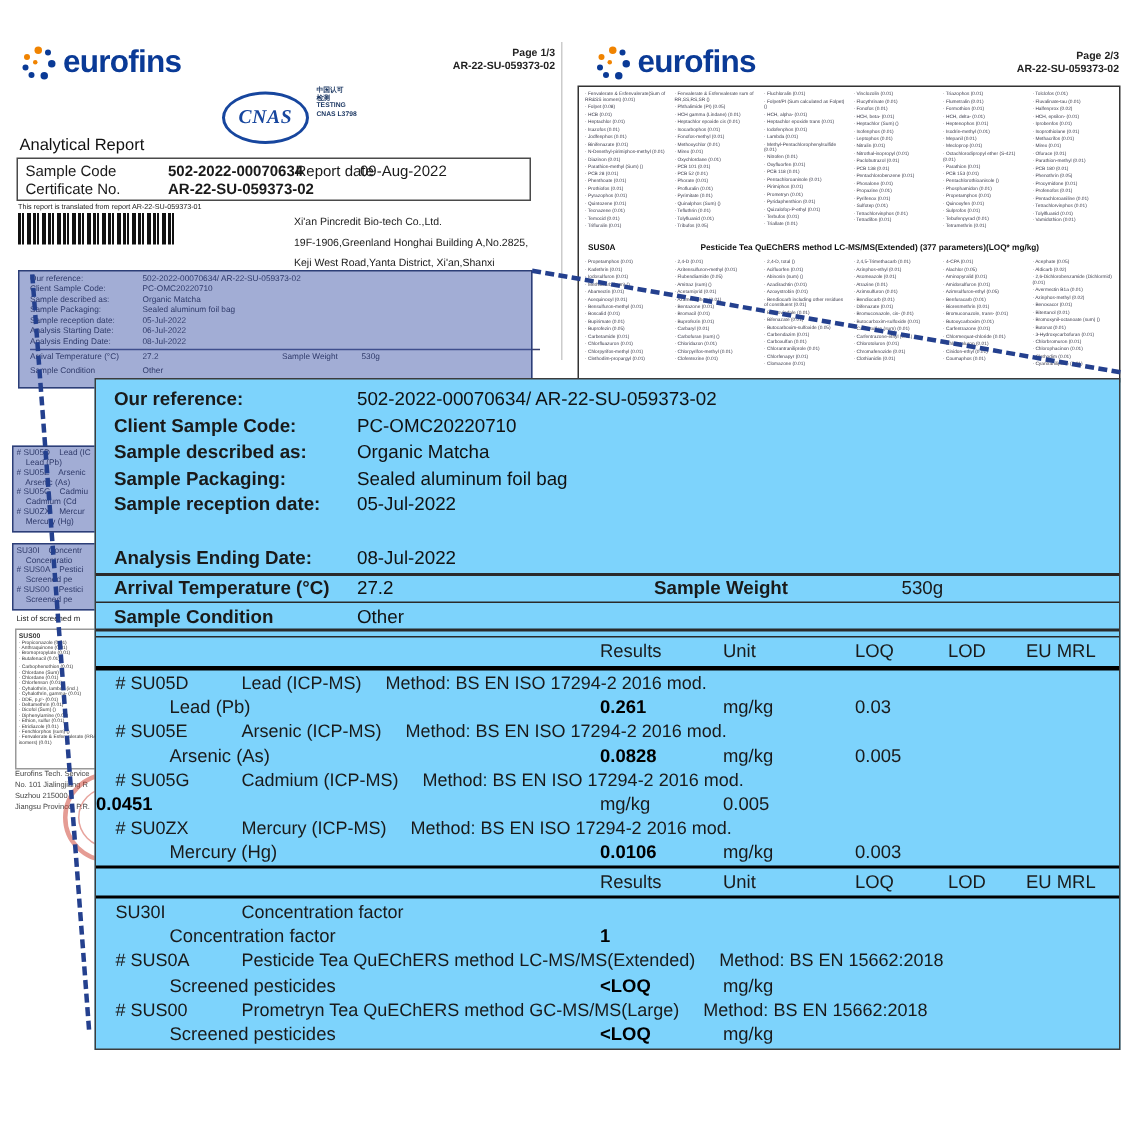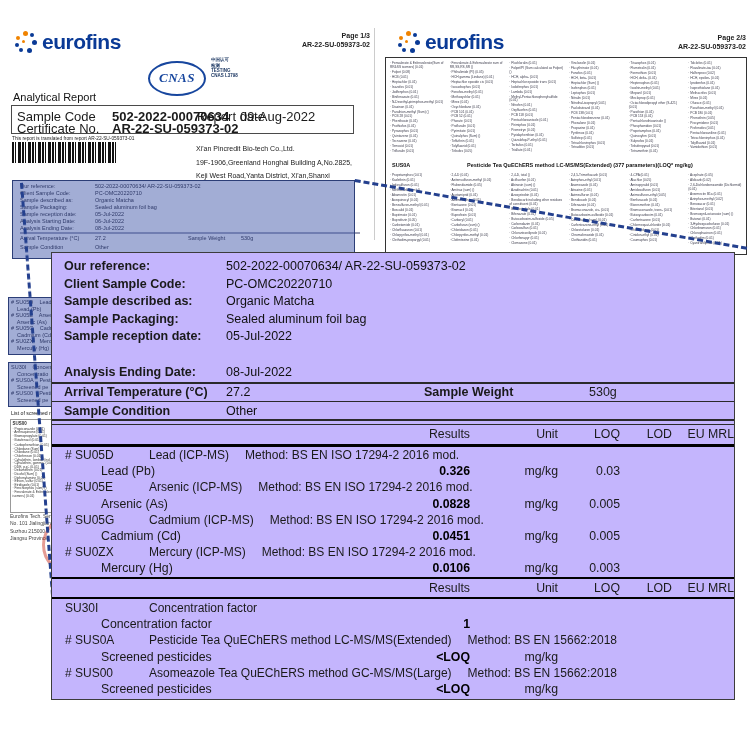--- a/index.html
+++ b/index.html
@@ -29,21 +29,21 @@
   
   .cnas{position:absolute;display:flex;gap:5px;align-items:center}
   .cnas-oval{width:54px;height:31px;border:2.5px solid #17469e;border-radius:50%;
              display:flex;align-items:center;justify-content:center;
              font-style:italic;font-weight:bold;color:#17469e;font-size:13px;letter-spacing:.5px;
              font-family:"Liberation Serif",serif}
   .cnas-tx{width:120px;font-size:9px;line-height:10.5px;color:#17335f;font-weight:bold}
 
   .rtitle{position:absolute;font-size:11px;color:#111}
 
-  .sbox{position:absolute;border:1.5px solid #4a4a4a;font-size:13px}
+  .sbox{position:absolute;border:1.5px solid #4a4a4a;font-size:10px}
   .sbox span{position:absolute;white-space:nowrap}
   .bold{font-weight:bold}
 
   .tnote{position:absolute;font-size:9.6px;color:#222;white-space:nowrap;width:500px}
   .barcode{position:absolute;background:repeating-linear-gradient(90deg,#111 0 2px,#fff 2px 3px,#111 3px 4px,#fff 4px 6px,#111 6px 9px,#fff 9px 10px)}
   .client{position:absolute;font-size:7px;line-height:13.5px;color:#222;white-space:nowrap}
 
   
   .tinfo{position:absolute;width:690px;font-size:11px;color:#101020;white-space:nowrap}
   .trow{height:14px;line-height:14px}
@@ -76,32 +76,32 @@
   .p2head{position:absolute;width:700px;white-space:nowrap;font-size:11px;font-weight:bold;color:#111}
   .p2head .c{display:inline-block;width:150px}
 
   
   .dashL{position:absolute;left:20px;top:183px;height:505px;width:0;
          border-left:3px dashed #24408e;transform:rotate(-4.3deg);transform-origin:top left;z-index:5}
   .dashR{position:absolute;left:355px;top:179px;width:398px;height:0;
          border-top:3px dashed #24408e;transform:rotate(9.8deg);transform-origin:left top;z-index:5}
 
   
-  .callout{position:absolute;left:51px;top:252px;width:682px;height:446px;background:#c4b5fd;
+  .callout{position:absolute;left:63px;top:252px;width:682px;height:446px;background:#7dd3fc;
            border:1.6px solid #3c3c3c;z-index:10}
   .crow{position:absolute;left:12px;right:4px;height:17.6px;line-height:17.6px;font-size:12.5px;white-space:nowrap}
   .clabel{display:inline-block;width:162px}
   .cval{color:#111}
   .wlab{position:absolute;left:360px}
   .wval{position:absolute;left:525px}
   .sep{position:absolute;left:0;right:0;background:#2a2a2a}
   .thead,.drow{position:absolute;left:0;right:0;display:grid;
        grid-template-columns:336px 82px 88px 62px 52px auto;
        height:16.5px;line-height:16.5px;font-size:12.3px}
-  .thead span,.drow .cell,.drow .res{text-align:right}
+  .thead span,.drow .cell,.drow .res{text-align:left}
   .drow .analyte{padding-left:49px;text-align:left;white-space:nowrap}
   .drow .res{font-weight:bold;color:#000}
   .mrow{position:absolute;left:0;right:0;display:flex;padding-left:13px;height:16.2px;line-height:16.2px;
         font-size:12px;white-space:nowrap}
   .mcode{width:84px;flex:0 0 84px}
   .mmeth{margin-left:16px}
 </style>
 </head>
 <body>
 
@@ -474,21 +474,21 @@
   </div>
   <div class="sep" style="top:191px;height:2.6px;background:#000"></div>
 
   <div class="mrow" style="top:194px">
       <span class="mcode"># SU05D</span>
       <span>Lead (ICP-MS)</span>
       <span class="mmeth">Method: BS EN ISO 17294-2 2016 mod.</span>
     </div>
   <div class="drow" style="top:210px">
       <span class="analyte">Lead (Pb)</span>
-      <span class="res">0.326</span>
+      <span class="res">0.261</span>
       <span class="cell">mg/kg</span>
       <span class="cell">0.03</span>
       <span class="cell"></span>
       <span class="cell"></span>
     </div>
 
   <div class="mrow" style="top:226px">
       <span class="mcode"># SU05E</span>
       <span>Arsenic (ICP-MS)</span>
       <span class="mmeth">Method: BS EN ISO 17294-2 2016 mod.</span>
@@ -501,21 +501,20 @@
       <span class="cell"></span>
       <span class="cell"></span>
     </div>
 
   <div class="mrow" style="top:259px">
       <span class="mcode"># SU05G</span>
       <span>Cadmium (ICP-MS)</span>
       <span class="mmeth">Method: BS EN ISO 17294-2 2016 mod.</span>
     </div>
   <div class="drow" style="top:275px">
-      <span class="analyte">Cadmium (Cd)</span>
       <span class="res">0.0451</span>
       <span class="cell">mg/kg</span>
       <span class="cell">0.005</span>
       <span class="cell"></span>
       <span class="cell"></span>
     </div>
 
   <div class="mrow" style="top:291px">
       <span class="mcode"># SU0ZX</span>
       <span>Mercury (ICP-MS)</span>
@@ -564,21 +563,21 @@
       <span class="analyte">Screened pesticides</span>
       <span class="res">&lt;LOQ</span>
       <span class="cell">mg/kg</span>
       <span class="cell"></span>
       <span class="cell"></span>
       <span class="cell"></span>
     </div>
 
   <div class="mrow" style="top:412px">
       <span class="mcode"># SUS00</span>
-      <span>Asomeazole Tea QuEChERS method GC-MS/MS(Large)</span>
+      <span>Prometryn Tea QuEChERS method GC-MS/MS(Large)</span>
       <span class="mmeth">Method: BS EN 15662:2018</span>
     </div>
   <div class="drow" style="top:428px">
       <span class="analyte">Screened pesticides</span>
       <span class="res">&lt;LOQ</span>
       <span class="cell">mg/kg</span>
       <span class="cell"></span>
       <span class="cell"></span>
       <span class="cell"></span>
     </div>

